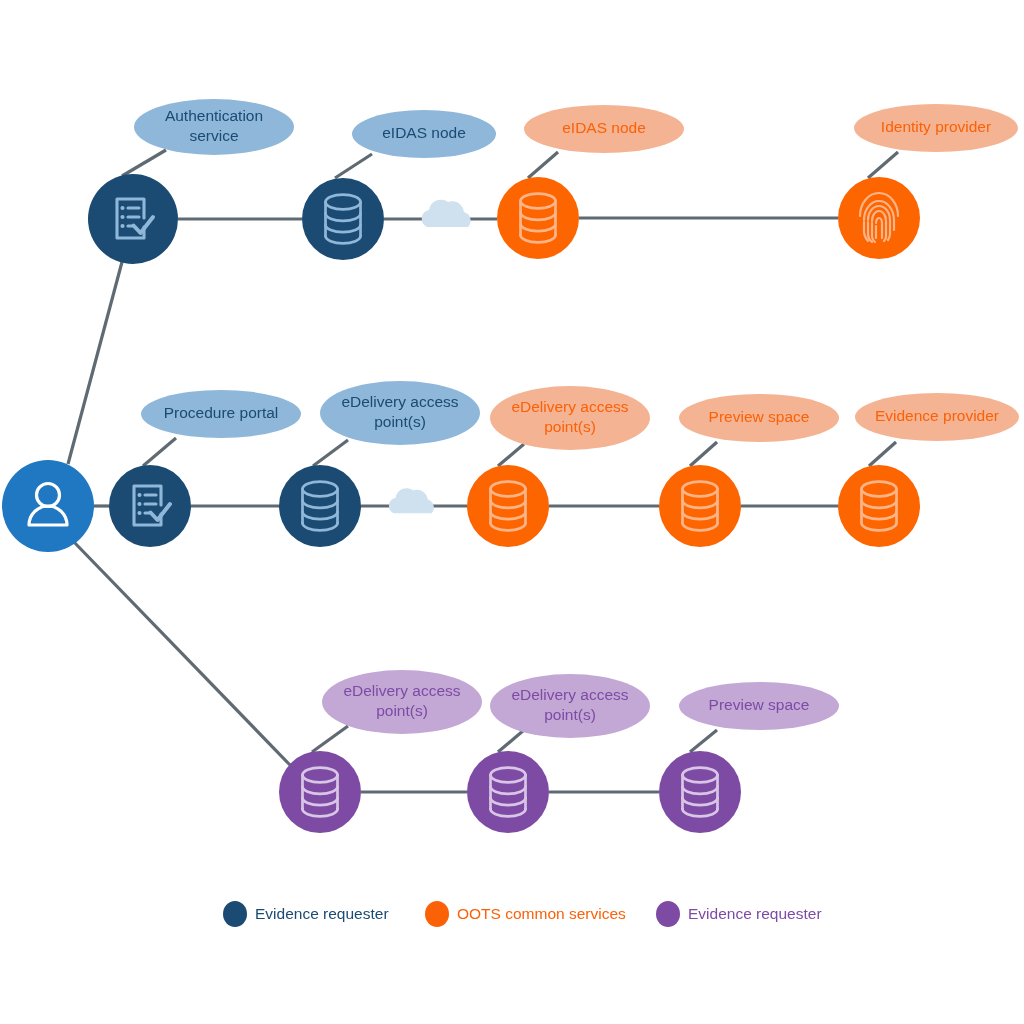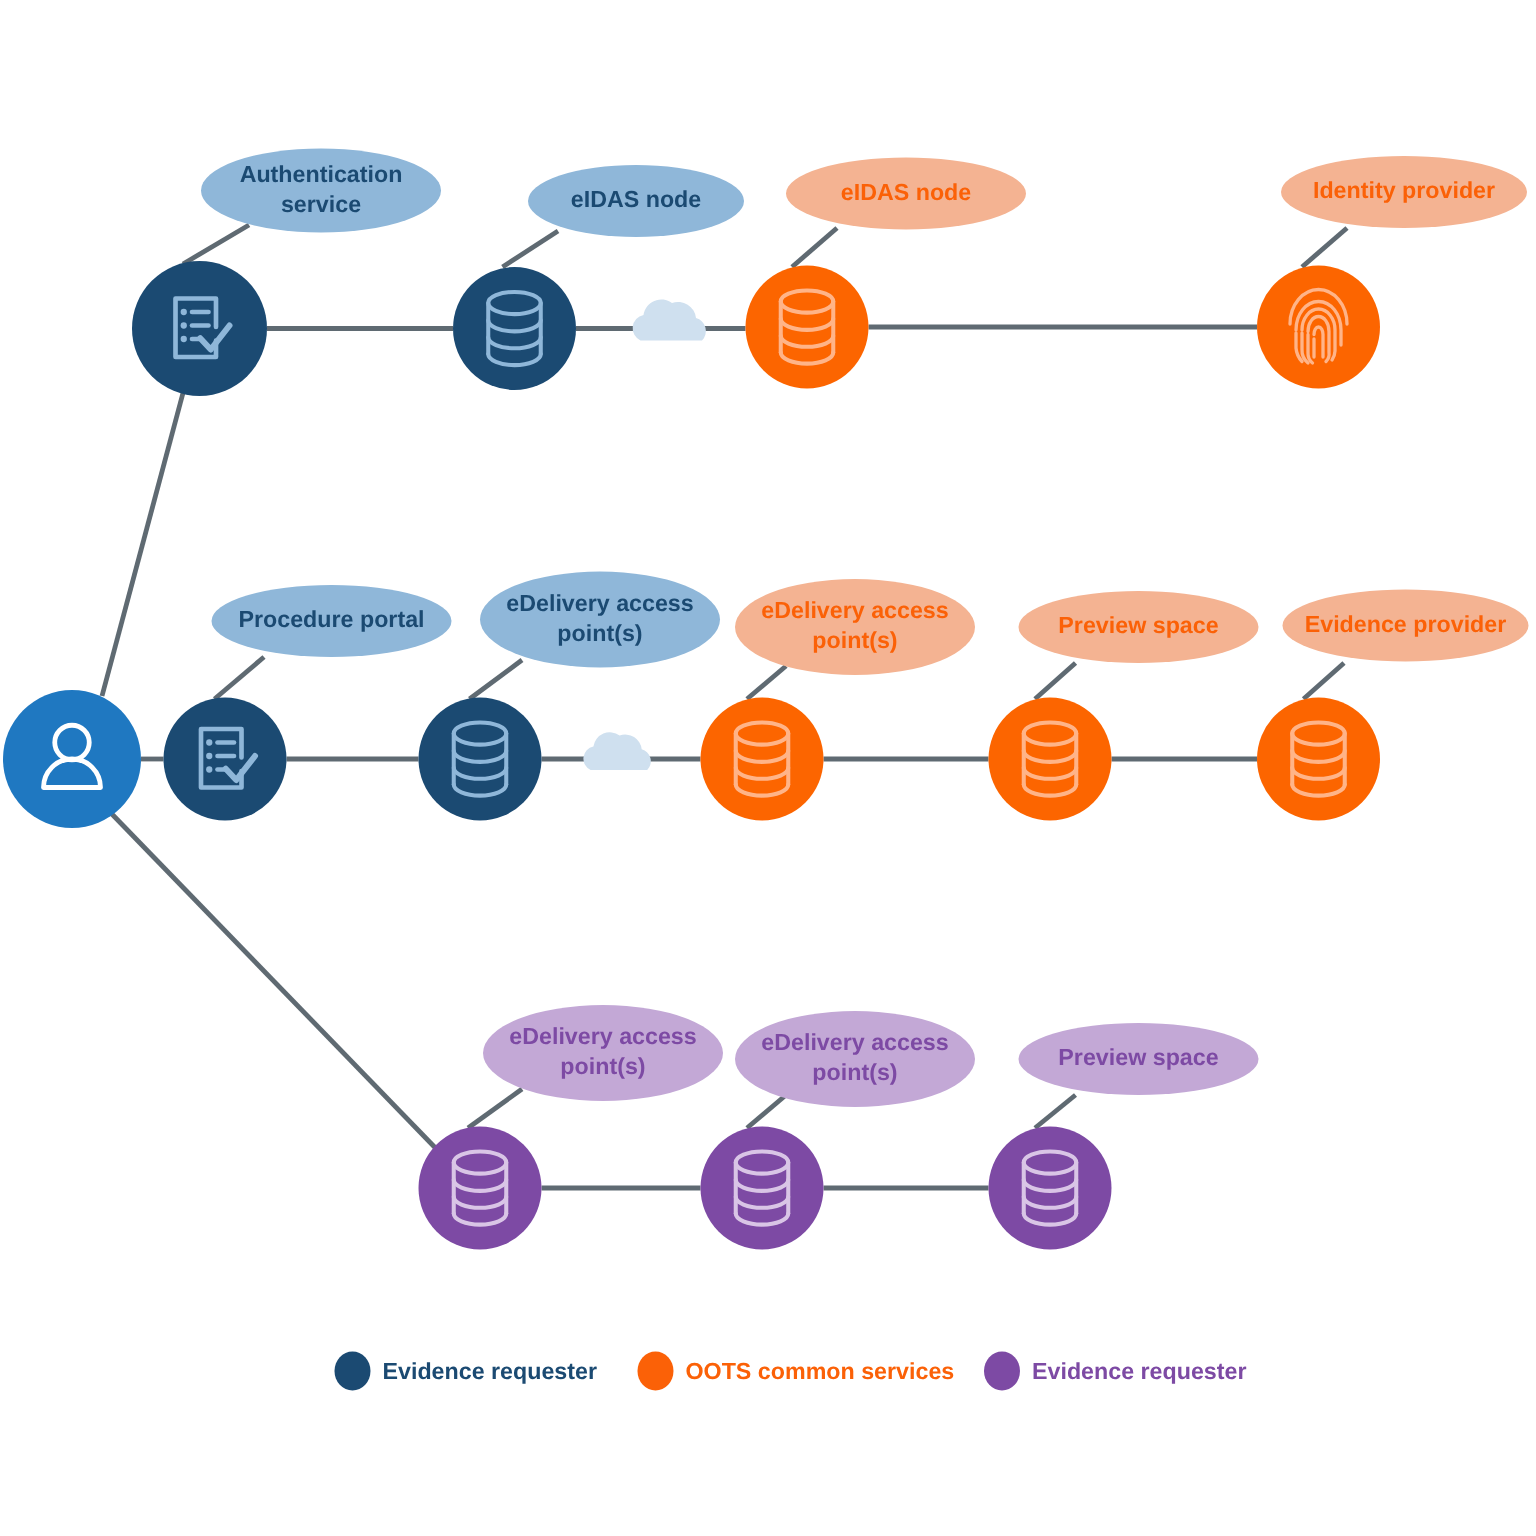--- a/index.html
+++ b/index.html
@@ -11,21 +11,20 @@
     width: 1024px;
     height: 1024px;
     font-family: "Liberation Sans", sans-serif;
     overflow: hidden;
   }
   #diagram-root {
     position: relative;
     width: 932px;
     height: 1024px;
     background: #be185d;
-    font-weight: bold;
   }
   svg#diagram-svg {
     display: block;
     width: 1024px;
     height: 1024px;
   }
   .edge-line {
     stroke: #5f6a72;
     stroke-width: 3.2;
     fill: none;

